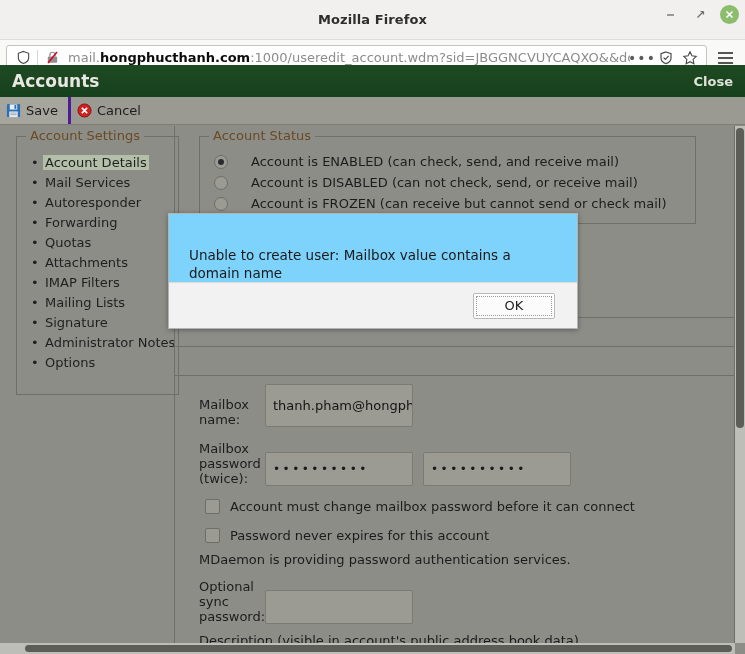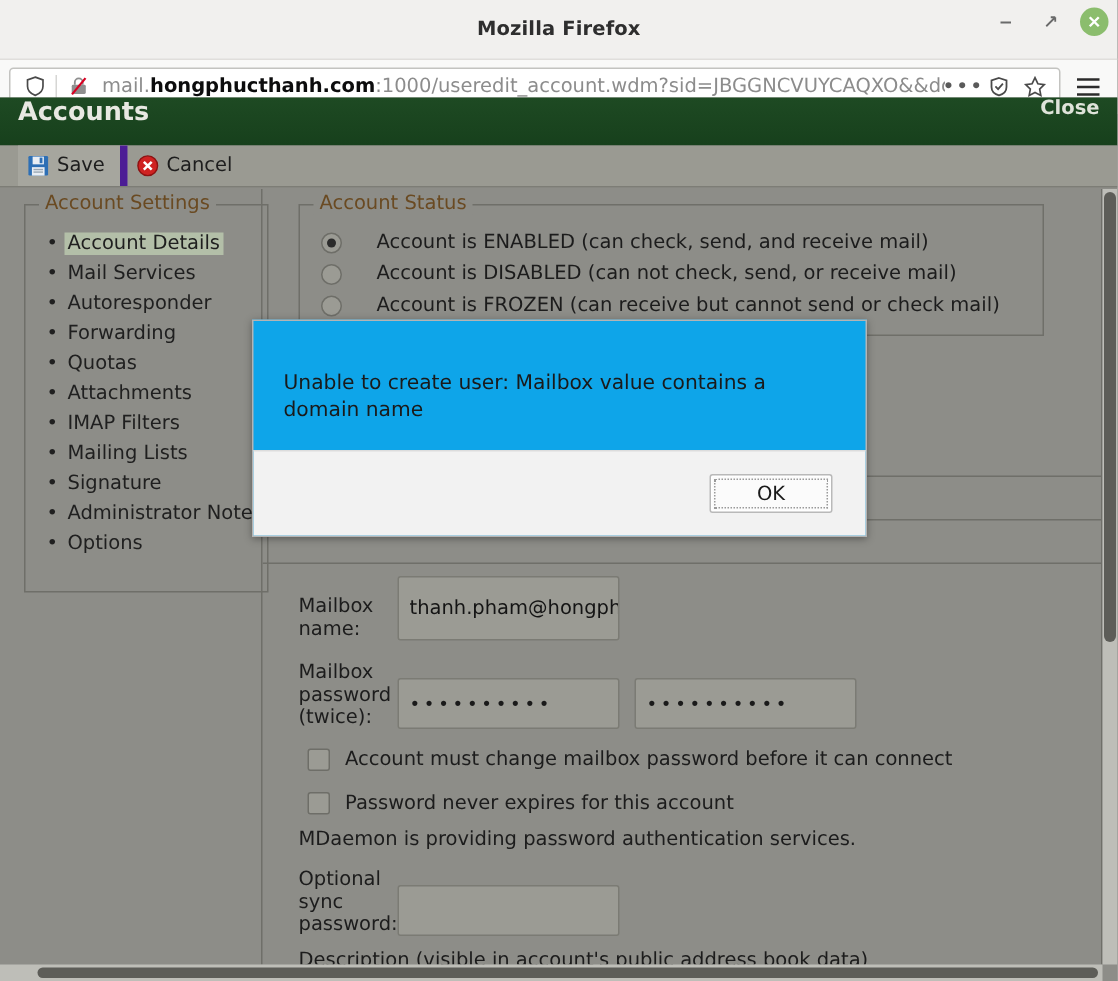--- a/index.html
+++ b/index.html
@@ -58,36 +58,36 @@
   #url-text .host-dim { color: #8c8c8c; }
   #url-text .host-strong { color: #0c0c0d; font-weight: bold; }
   #menu-btn { width: 28px; height: 28px; display: flex; align-items: center;
               justify-content: center; flex: none; margin-left: 4px; }
 
   
   #page { position: absolute; top: 65px; left: 0; right: 0; bottom: 0; background: #8d8d88; }
 
   #app-header {
     height: 32px; background: linear-gradient(#1e4a23, #17401c);
-    display: flex; align-items: flex-start; justify-content: space-between;
+    display: flex; align-items: center; justify-content: space-between;
     padding: 0 12px;
   }
   #app-title { color: #e8e8e2; font-size: 17px; font-weight: bold; }
   #close-link { color: #dfe3da; font-size: 13px; font-weight: bold; }
 
   #toolbar {
     height: 28px; background: #9a9a92;
     border-bottom: 1px solid #7d7d76;
     display: flex; align-items: stretch;
   }
   .tb-btn {
     display: flex; align-items: center; gap: 5px;
     padding: 0 10px 0 6px; font-size: 13px; color: #1d1d1d;
   }
-  #save-button { background: #a6a69e; border-right: 5px solid #4c1d95; margin-left: 12px; }
+  #save-button { background: #a6a69e; border-right: 3px solid #4c1d95; }
   .tb-ico { width: 15px; height: 15px; flex: none; }
 
   #body-area {
     position: absolute; top: 61px; left: 0; right: 0; bottom: 0;
     background: #8d8d88;
   }
 
   
   .fieldset {
     border: 1px solid #6f6f69; position: absolute;
@@ -167,22 +167,22 @@
     position: absolute; left: 0; right: 10px; bottom: 0; height: 11px;
     background: #bebeb8;
   }
   #hscroll-thumb {
     position: absolute; left: 25px; right: 3px; top: 2px; bottom: 2px;
     background: #5d5d58; border-radius: 4px;
   }
 
   
   #modal {
-    position: absolute; left: 168px; top: 213px; width: 410px; height: 145px;
-    background: #0ea5e9; border: 1px solid #b4b4b4;
+    position: absolute; left: 168px; top: 213px; width: 410px; height: 116px;
+    background: #7dd3fc; border: 1px solid #b4b4b4;
     box-shadow: 0 1px 5px rgba(0,0,0,.35); z-index: 50;
     display: flex; flex-direction: column;
   }
   #modal-body {
     flex: 1; display: flex; align-items: flex-start;
     padding: 33px 20px 0 20px;
   }
   #modal-message { font-size: 13.5px; color: #1a1a1a; line-height: 1.3; }
   #modal-footer {
     height: 57px; background: #f2f2f2; border-top: 1px solid #dcdcdc;

